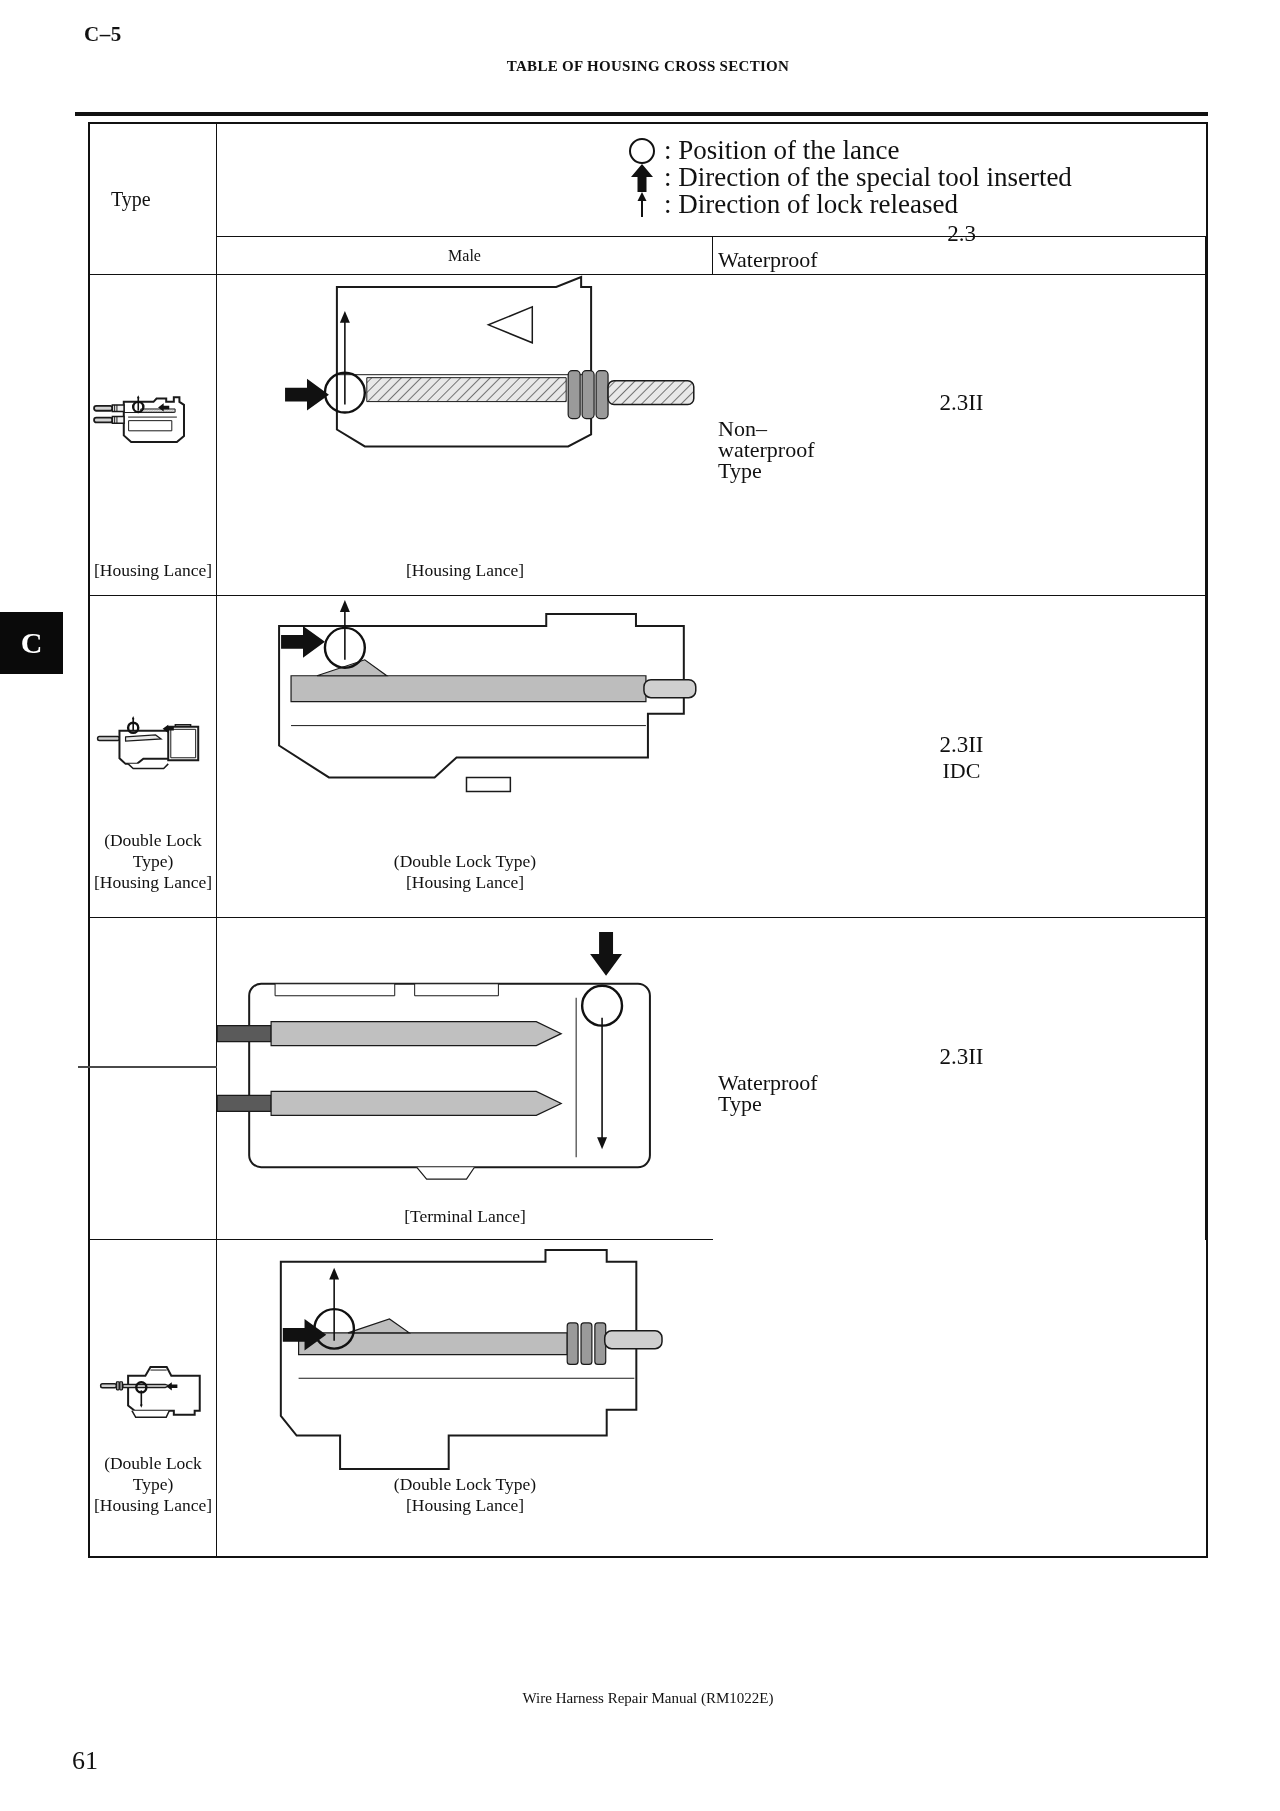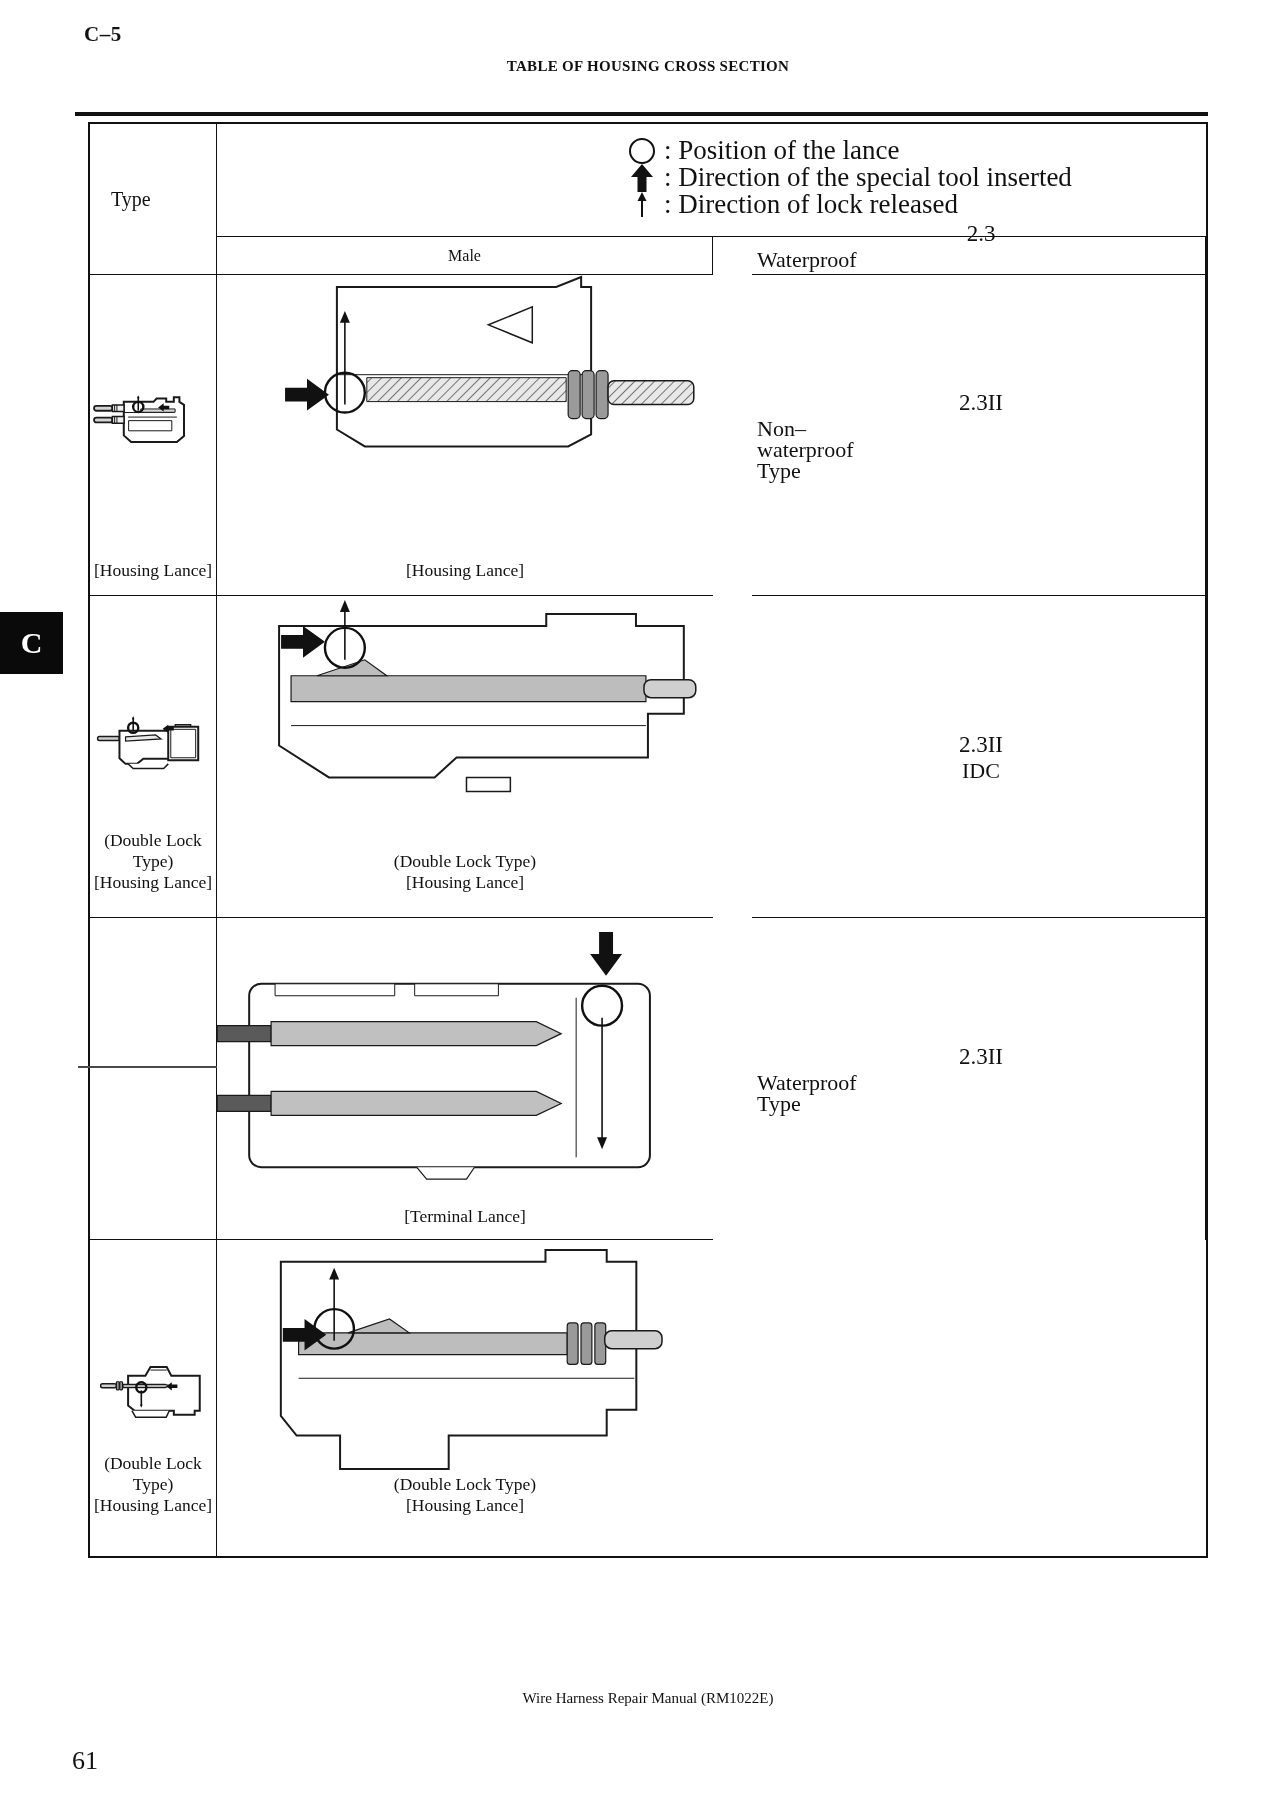--- a/index.html
+++ b/index.html
@@ -21,21 +21,21 @@
 
   .type-header{grid-column:1;grid-row:1 / span 2;display:flex;align-items:center;
                padding-left:21px;font-size:20px;}
   .legend{grid-column:2 / span 2;grid-row:1;padding:13px 0 0 408px;}
   .legend-line{display:flex;align-items:center;height:27px;}
   .legend-icon{width:34px;display:flex;justify-content:center;align-items:center;flex:none;}
   .legend-text{font-size:27px;white-space:nowrap;padding-left:5px;}
   .lg-circle{width:22px;height:22px;border:2.6px solid #111;border-radius:50%;}
   .col-header{grid-row:2;display:flex;align-items:center;justify-content:center;font-size:16px;}
 
-  .type-cell{display:flex;flex-direction:column;justify-content:center;padding-left:5px;margin-left:39px;}
+  .type-cell{display:flex;flex-direction:column;justify-content:center;padding-left:5px;}
   .type-main{font-size:23px;text-align:center;width:100%;margin-bottom:2px;}
   .type-sub{font-size:22px;line-height:21px;text-align:left;}
   .center-subs .type-sub{text-align:center;width:100%;}
 
   .dcell .diag{position:absolute;left:0;top:0;width:100%;height:100%;}
   .caption{position:absolute;left:0;width:100%;text-align:center;font-size:17.5px;line-height:21px;}
   .dash{position:absolute;left:50%;top:46%;width:150px;height:2px;background:#4a4a4a;transform:translateX(-50%);}
 
   .side-tab{position:absolute;left:0;top:612px;width:63px;height:62px;background:#0a0a0a;
             display:flex;align-items:center;justify-content:center;color:#fff;

